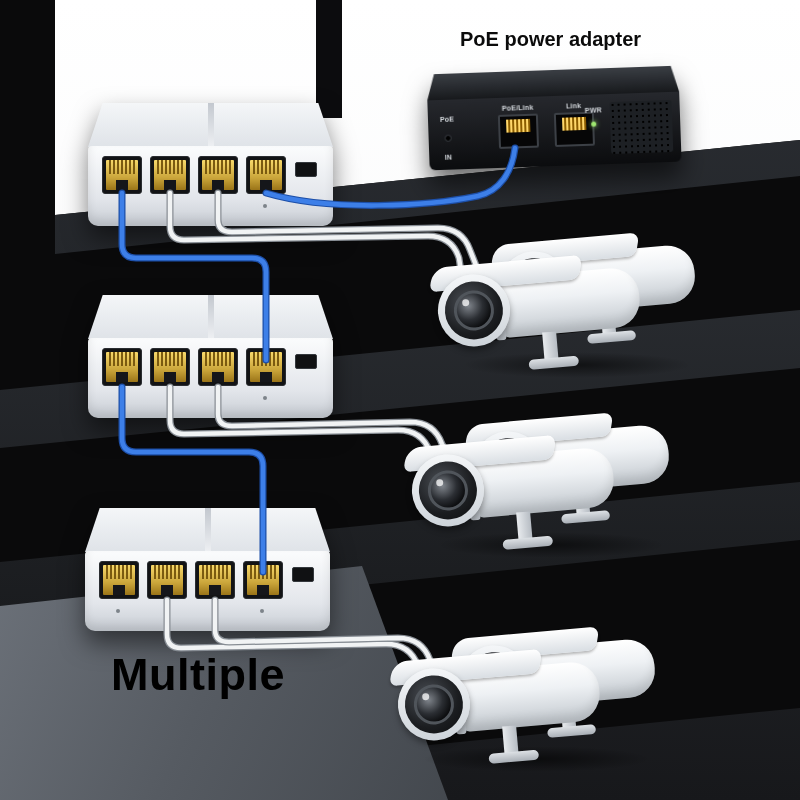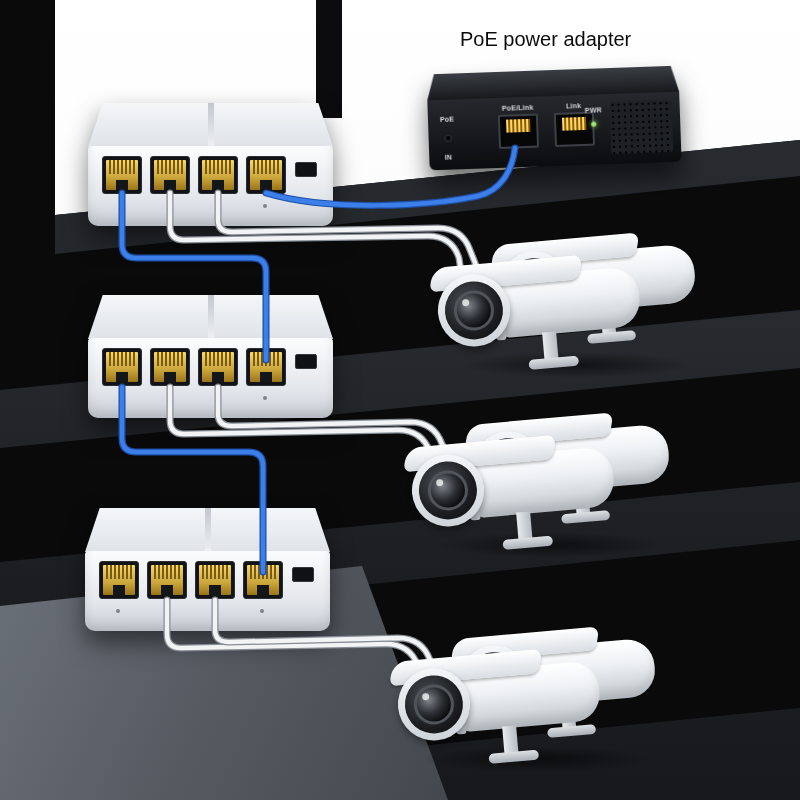--- a/index.html
+++ b/index.html
@@ -37,21 +37,21 @@
   .ad-ports{position:absolute;left:70px;top:7px;display:flex;gap:16px;}
   .ad-port-block{display:flex;flex-direction:column;align-items:center;gap:3px;}
   .ad-port{width:36px;height:30px;background:#060607;border:2px solid #3c4046;border-radius:2px;
     display:flex;justify-content:center;align-items:flex-start;}
   .ad-pins{margin-top:3px;width:24px;height:13px;
     background:repeating-linear-gradient(90deg,#ffd76a 0 2px,#8a5c00 2px 4px);}
   .ad-right{position:absolute;right:78px;top:12px;display:flex;flex-direction:column;gap:8px;align-items:center;}
   .led{width:5px;height:5px;border-radius:50%;background:#9fe870;box-shadow:0 0 5px #9fe870;}
   .ad-vent{position:absolute;right:8px;top:8px;width:62px;height:52px;background-color:#1d2024;
     background-image:radial-gradient(#000 1.2px,transparent 1.4px);background-size:6px 6px;border-radius:3px;}
-  .adapter-label{position:absolute;left:460px;top:28px;z-index:8;font-size:20px;color:#0b0b0b;font-weight:400;}
+  .adapter-label{position:absolute;left:460px;top:28px;z-index:8;font-size:20px;color:#0b0b0b;font-weight:700;}
 
   
   .switch{position:absolute;width:245px;height:125px;z-index:4;
     filter:drop-shadow(0 12px 12px rgba(0,0,0,.5));}
   .sw1{left:88px;top:103px;}
   .sw2{left:88px;top:295px;}
   .sw3{left:85px;top:508px;}
   .sw-top{height:44px;background:linear-gradient(180deg,#f4f6f8,#dfe3e8);
     clip-path:polygon(6% 0,94% 0,100% 100%,0 100%);position:relative;}
   .sw-top::after{content:"";position:absolute;left:49%;top:0;width:6px;height:100%;
@@ -355,15 +355,16 @@
           <div class="cam-lens">
               <span class="glint"></span>
             </div>
         </div>
       </div>
     </div>
   </div>
 
   <div class="adapter-label">PoE power adapter</div>
   <div class="caption">
+    <div>Multiple</div>
   </div>
 
 </div>
 
 </body></html>

